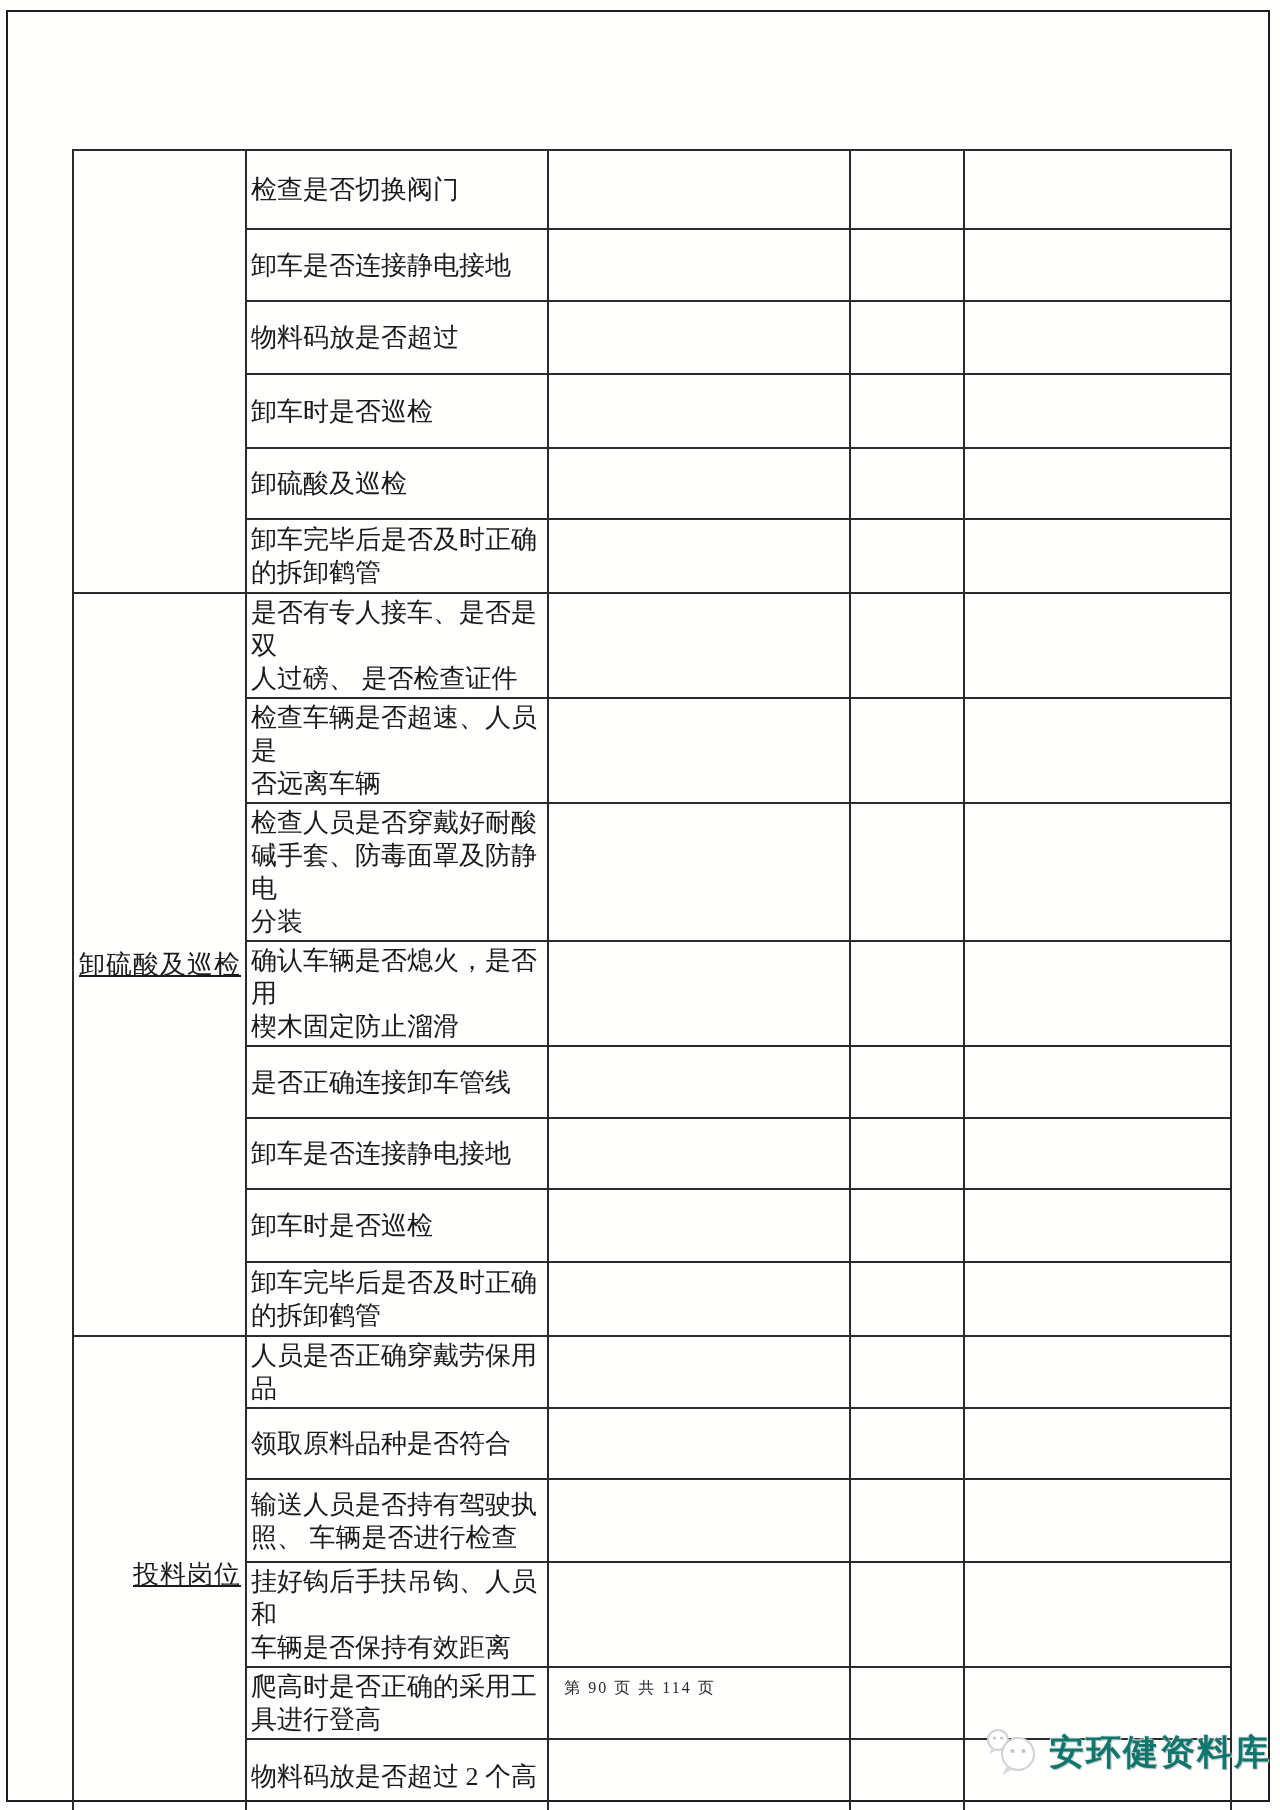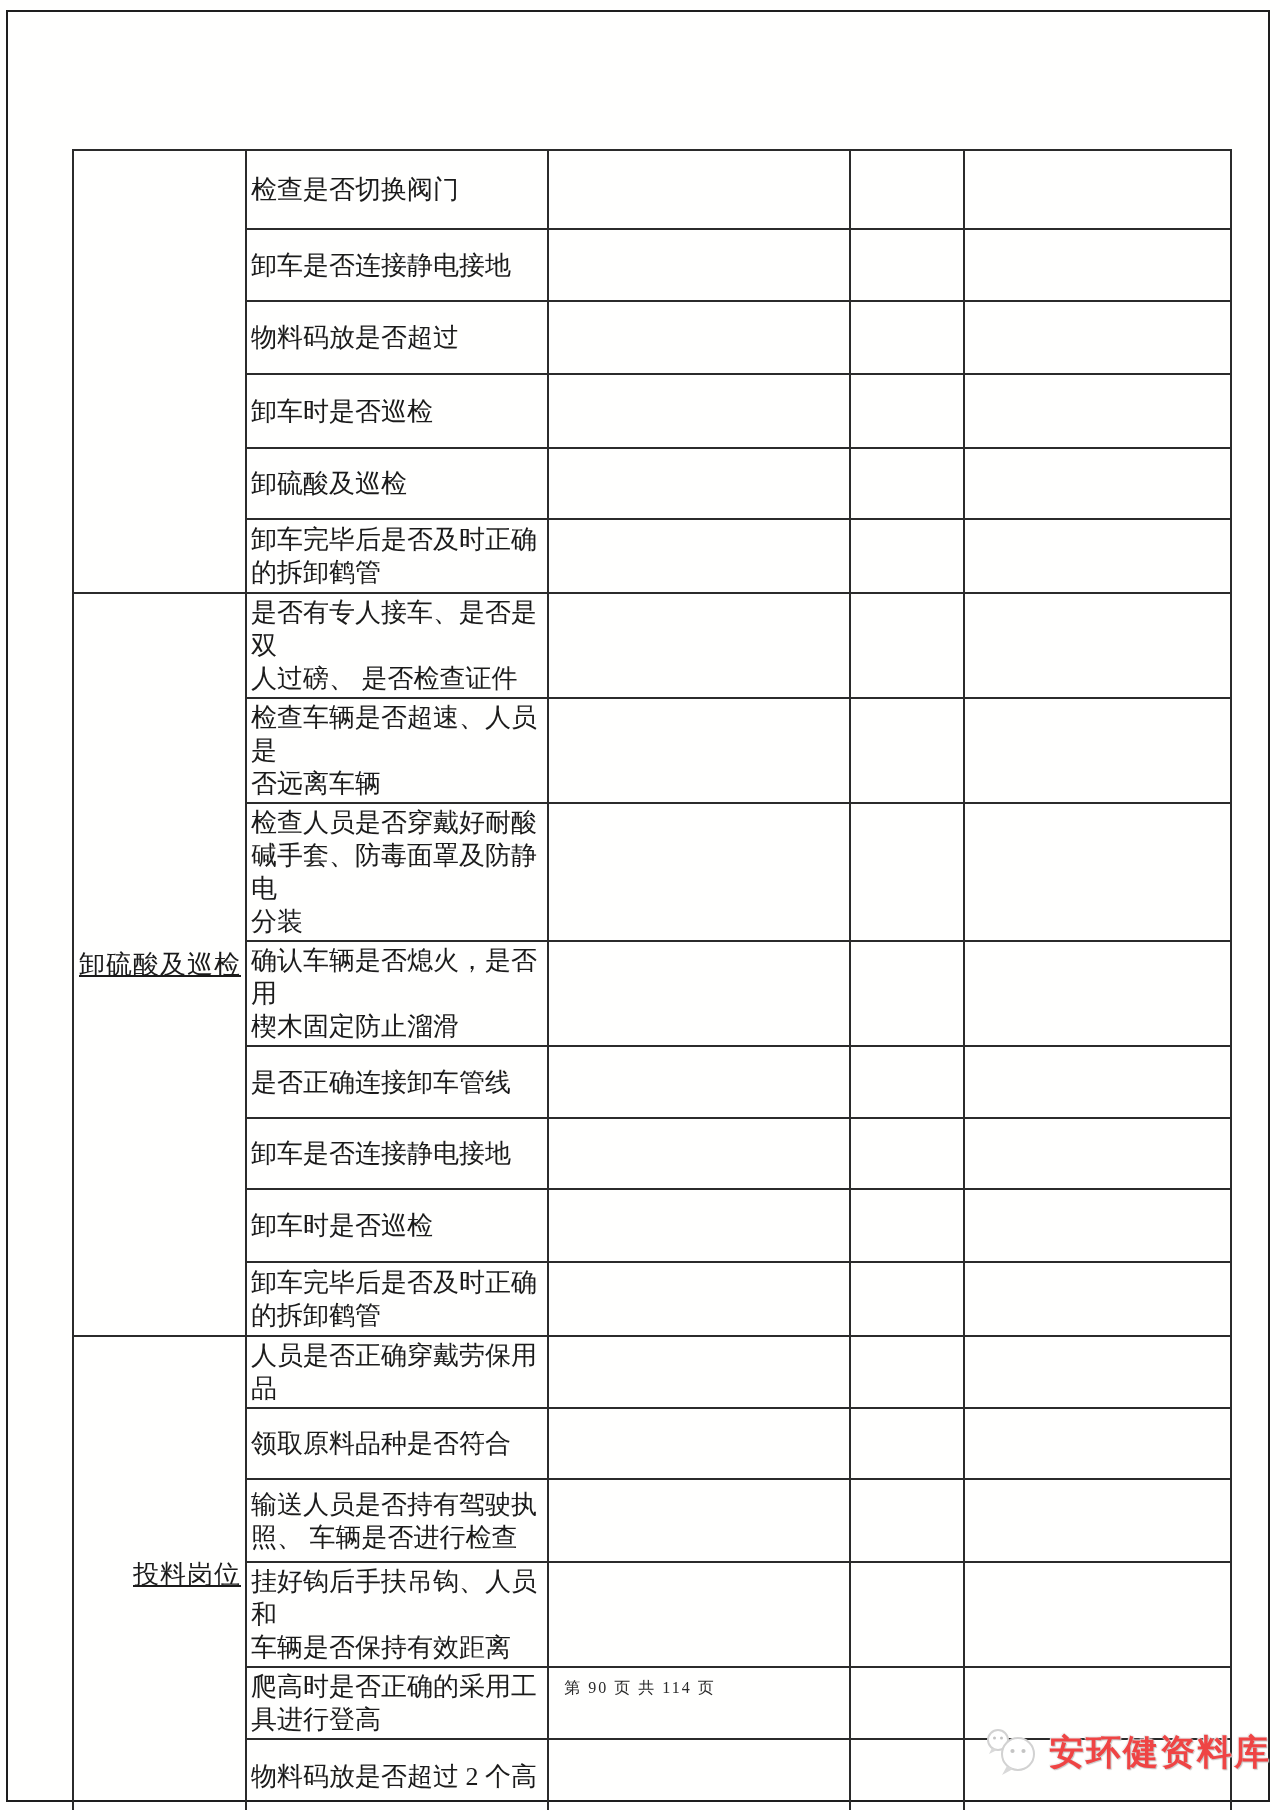--- a/index.html
+++ b/index.html
@@ -76,21 +76,21 @@
     left: 983px;
     height: 52px;
     display: flex;
     align-items: center;
     gap: 8px;
   }
   .brand .brand-text {
     font-size: 35px;
     font-weight: bold;
     letter-spacing: 2px;
-    color: #ef4444;
+    color: #0f766e;
     text-shadow:
       1px 1px 1px #c6c6c6,
       -1px -1px 1px #ededed,
       0 0 2px #d9d9d9;
     white-space: nowrap;
   }
 </style>
 </head>
 <body>
 

